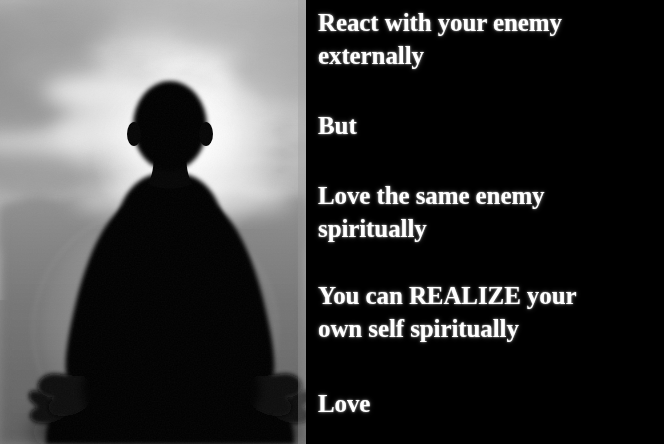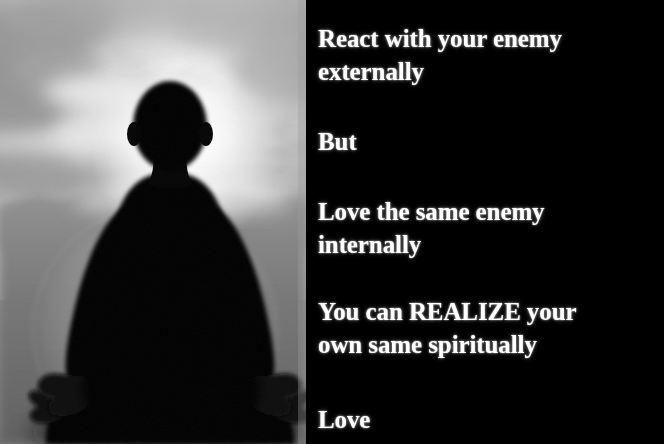--- a/index.html
+++ b/index.html
@@ -29,21 +29,21 @@
   #photo svg {
     display: block;
     width: 306px;
     height: 444px;
   }
 
   
   #textpanel {
     position: absolute;
     left: 306px;
-    top: 16px;
+    top: 0;
     width: 358px;
     height: 311px;
     background: #000000;
   }
   .quote-block {
     position: absolute;
     left: 12px;
     width: 344px;
     color: #ffffff;
     font-weight: bold;
@@ -242,19 +242,19 @@
 
       <rect x="298" y="0" width="8" height="444" fill="#9a9a9a" opacity="0.35"></rect>
     </svg>
   </div>
 
   <div id="textpanel">
     <div class="quote-block" id="block-0">React with your enemy
 externally</div>
     <div class="quote-block" id="block-1">But</div>
     <div class="quote-block" id="block-2">Love the same enemy
-internally</div>
+spiritually</div>
     <div class="quote-block" id="block-3">You can REALIZE your
-own same spiritually</div>
+own self spiritually</div>
     <div class="quote-block" id="block-4">Love</div>
   </div>
 
 </div>
 
 </body></html>

